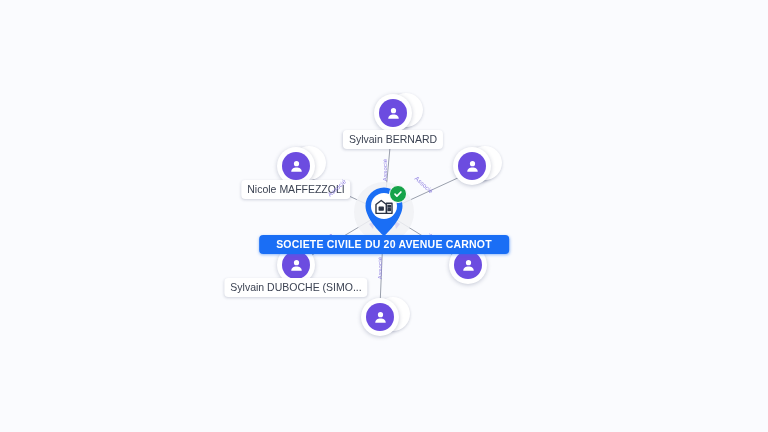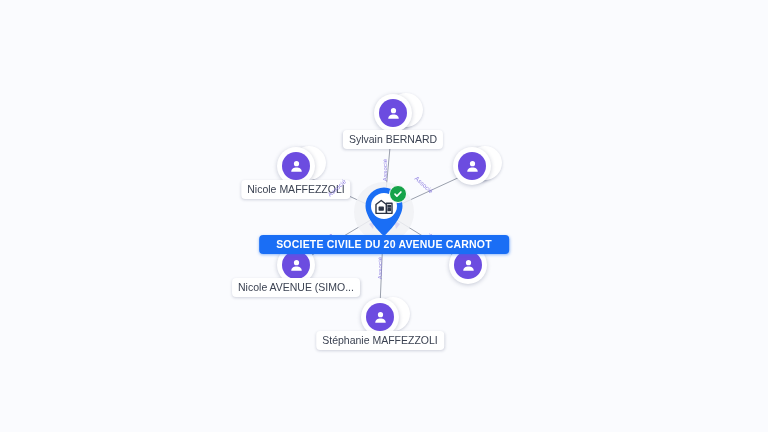--- a/index.html
+++ b/index.html
@@ -221,21 +221,21 @@
   <div class="person-node" style="left:296px;top:265px;">
     <div class="avatar-card">
       <div class="avatar-circle">
         <svg width="17" height="17" viewBox="0 0 24 24" fill="#ffffff">
           <circle cx="12" cy="8" r="3.7"></circle>
           <path d="M4.6 19.5c0-4.1 3.3-6 7.4-6s7.4 1.9 7.4 6z"></path>
         </svg>
       </div>
     </div>
   </div>
-  <div class="node-label" style="left:296px;top:278px;">Nicole AVENUE (SIMO...</div>
+  <div class="node-label" style="left:296px;top:278px;">Sylvain DUBOCHE (SIMO...</div>
 
   <div class="person-node" style="left:468px;top:265px;">
     <div class="avatar-card">
       <div class="avatar-circle">
         <svg width="17" height="17" viewBox="0 0 24 24" fill="#ffffff">
           <circle cx="12" cy="8" r="3.7"></circle>
           <path d="M4.6 19.5c0-4.1 3.3-6 7.4-6s7.4 1.9 7.4 6z"></path>
         </svg>
       </div>
     </div>
@@ -245,21 +245,20 @@
     <div class="stack-card c3"></div>
     <div class="avatar-card">
       <div class="avatar-circle">
         <svg width="17" height="17" viewBox="0 0 24 24" fill="#ffffff">
           <circle cx="12" cy="8" r="3.7"></circle>
           <path d="M4.6 19.5c0-4.1 3.3-6 7.4-6s7.4 1.9 7.4 6z"></path>
         </svg>
       </div>
     </div>
   </div>
-  <div class="node-label" style="left:380px;top:331px;">Stéphanie MAFFEZZOLI</div>
 
   <div class="edge-label" style="left:385px;top:170px;transform:translate(-50%,-50%) rotate(-90deg);">Associé</div>
   <div class="edge-label" style="left:337px;top:188px;transform:translate(-50%,-50%) rotate(-42deg);">Associé</div>
   <div class="edge-label" style="left:424px;top:185px;transform:translate(-50%,-50%) rotate(42deg);">Associé</div>
   <div class="edge-label" style="left:337px;top:242px;transform:translate(-50%,-50%) rotate(42deg);">Associé</div>
   <div class="edge-label" style="left:424px;top:242px;transform:translate(-50%,-50%) rotate(-42deg);">Associé</div>
   <div class="edge-label" style="left:380px;top:268px;transform:translate(-50%,-50%) rotate(-90deg);">Associé</div>
 
   <div class="company-node" style="left:384px;top:212px;">
     <div class="pin-wrap">

